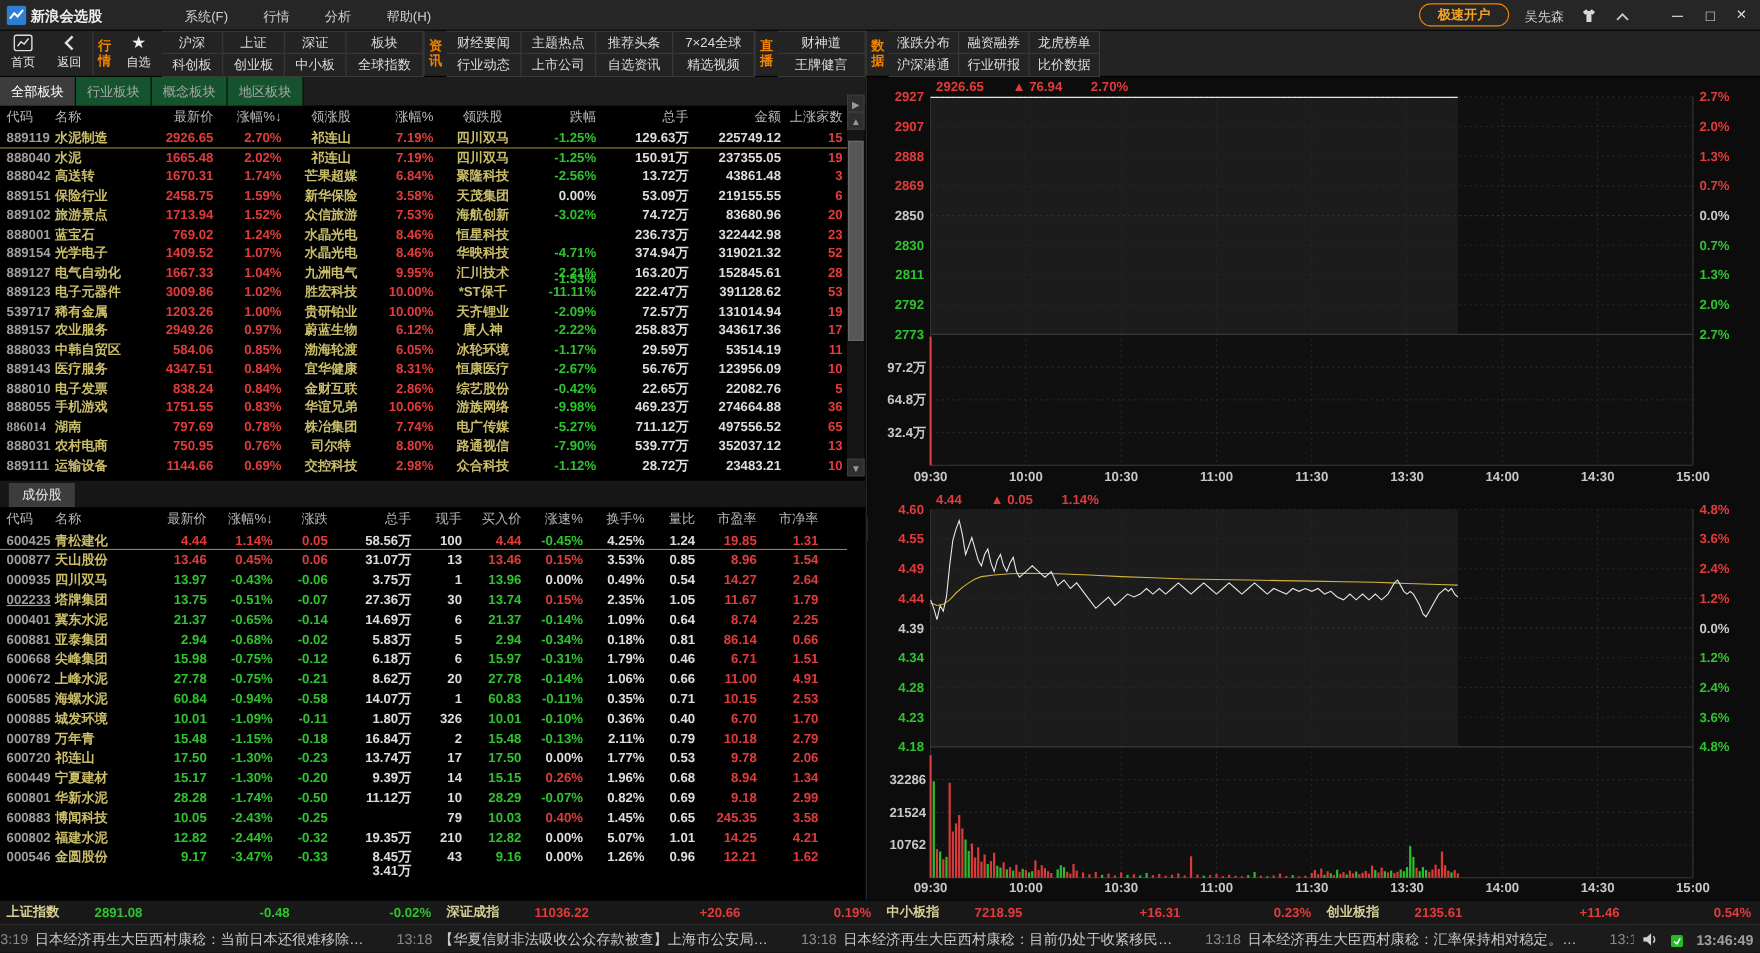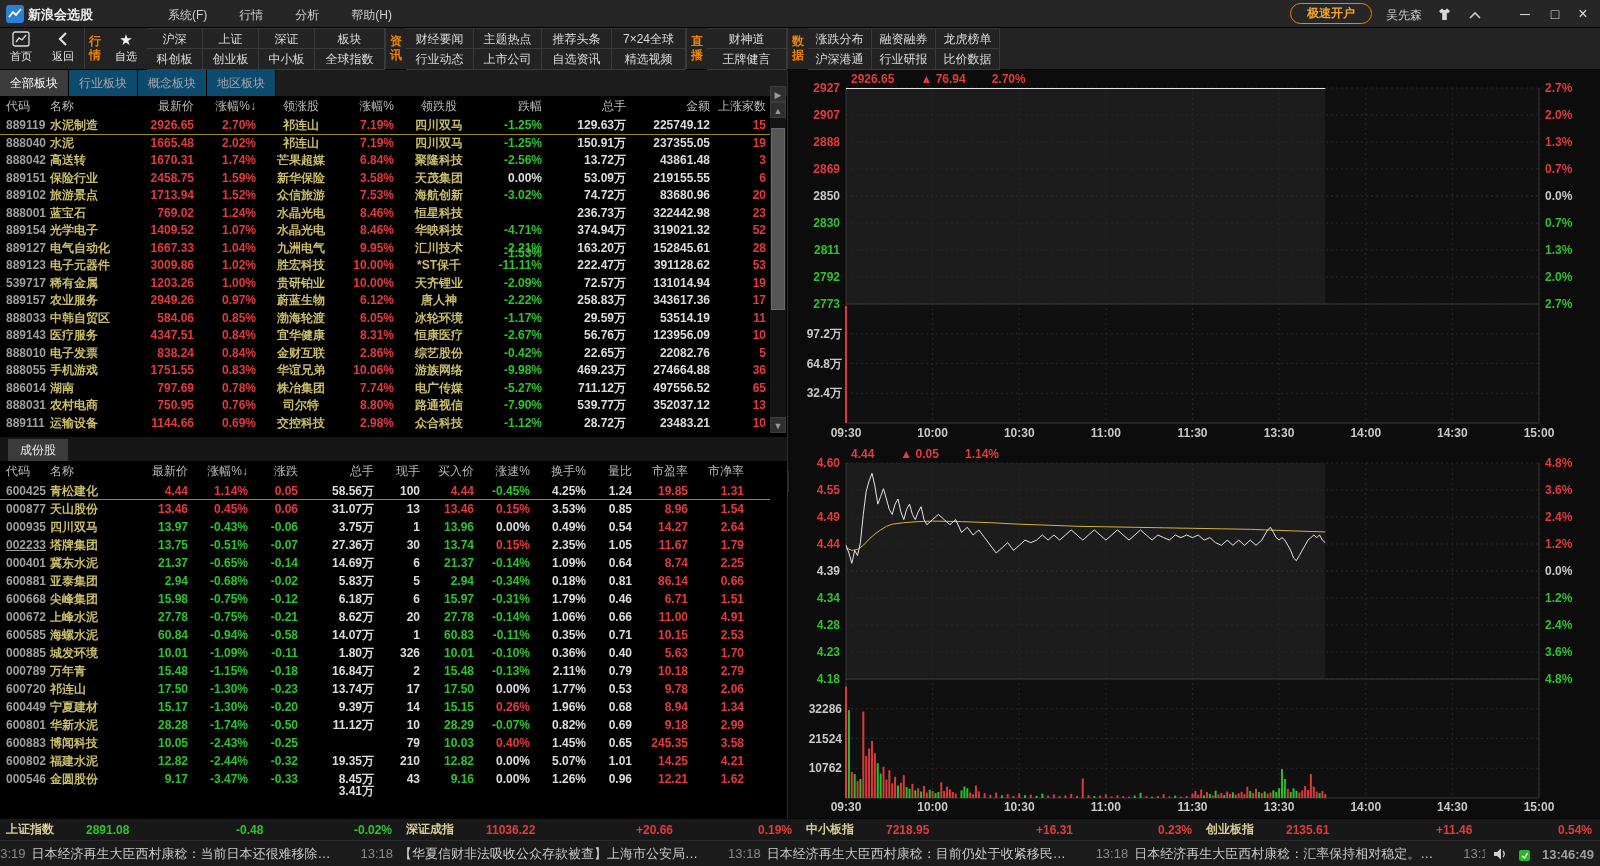--- a/index.html
+++ b/index.html
@@ -32,21 +32,21 @@
   .tcell { font-size:12px; color:#dcdcdc; text-align:center; line-height:20px;
     border-right:1px solid #3a3a3a; border-bottom:1px solid #3a3a3a; }
   .tcell.topc { border-top:1px solid #3a3a3a; }
 
   
   #left-panel { position:absolute; left:0; top:70px; width:788px; height:748px;
     background:#000; border-right:1px solid #2e2e2e; }
   #board-tabs { position:absolute; left:0; top:0; width:100%; height:26px;
     background:#1d1d1d; display:flex; }
   .btab { min-width:66px; padding:0 10px; height:26px; line-height:26px; font-size:12px;
-    color:#a8a8a8; text-align:center; border-right:1px solid #000; background:#0c4a6e; }
+    color:#a8a8a8; text-align:center; border-right:1px solid #000; background:#14532d; }
   .btab.active { background:#3c3c3c; color:#ffffff; }
 
   .hrow, .drow { display:flex; padding-left:6px; }
   .hrow span { color:#b8b8b8; font-size:12px; line-height:21px; height:21px; }
   .drow span { font-size:12px; font-weight:700; }
   .t1 .drow { height:17.5px; line-height:17.5px; }
   .t2 .drow { height:18px; line-height:18px; }
   .drow.sel { border-bottom:1px solid #9a8a20; }
   .al { text-align:left; } .ar { text-align:right; padding-right:4px; } .ac { text-align:center; }
   .c-code { color:#9f9f9f; } .c-name { color:#c9bd6a; } .c-red { color:#e23b3b; }
@@ -396,21 +396,21 @@
         <span class="ar c-red" style="width: 62px;">0.83%</span>
         <span class="ac c-name" style="width: 82px;">华谊兄弟</span>
         <span class="ar c-red" style="width: 56px;">10.06%</span>
         <span class="ac c-name" style="width: 82px;">游族网络</span>
         <span class="ar c-green" style="width: 66px;">-9.98%</span>
         <span class="ar c-white" style="width: 84px;">469.23万</span>
         <span class="ar c-white" style="width: 84px;">274664.88</span>
         <span class="ar c-red" style="width: 56px;">36</span>
       </div>
       <div class="drow">
-        <span class="al c-code" style="width: 44px;">886014</span>
+        <span class="al c-code" style="width: 44px; font-family: Liberation Serif, serif;">886014</span>
         <span class="al c-name" style="width: 86px;">湖南</span>
         <span class="ar c-red" style="width: 62px;">797.69</span>
         <span class="ar c-red" style="width: 62px;">0.78%</span>
         <span class="ac c-name" style="width: 82px;">株冶集团</span>
         <span class="ar c-red" style="width: 56px;">7.74%</span>
         <span class="ac c-name" style="width: 82px;">电广传媒</span>
         <span class="ar c-green" style="width: 66px; text-align: right;">-5.27%</span>
         <span class="ar c-white" style="width: 84px;">711.12万</span>
         <span class="ar c-white" style="width: 84px;">497556.52</span>
         <span class="ar c-red" style="width: 56px;">65</span>
@@ -609,21 +609,21 @@
         <span class="al c-name" style="width: 86px;">城发环境</span>
         <span class="ar c-green" style="width: 56px;">10.01</span>
         <span class="ar c-green" style="width: 60px;">-1.09%</span>
         <span class="ar c-green" style="width: 50px;">-0.11</span>
         <span class="ar c-white" style="width: 76px;">1.80万</span>
         <span class="ar c-white" style="width: 46px;">326</span>
         <span class="ar c-green" style="width: 54px;">10.01</span>
         <span class="ar c-green" style="width: 56px;">-0.10%</span>
         <span class="ar c-white" style="width: 56px;">0.36%</span>
         <span class="ar c-white" style="width: 46px;">0.40</span>
-        <span class="ar c-red" style="width: 56px;">5.63</span>
+        <span class="ar c-red" style="width: 56px;">6.70</span>
         <span class="ar c-red" style="width: 56px;">1.70</span>
       </div>
       <div class="drow">
         <span class="al c-code" style="width: 44px;">000789</span>
         <span class="al c-name" style="width: 86px;">万年青</span>
         <span class="ar c-green" style="width: 56px;">15.48</span>
         <span class="ar c-green" style="width: 60px;">-1.15%</span>
         <span class="ar c-green" style="width: 50px;">-0.18</span>
         <span class="ar c-white" style="width: 76px;">16.84万</span>
         <span class="ar c-white" style="width: 46px;">2</span>

